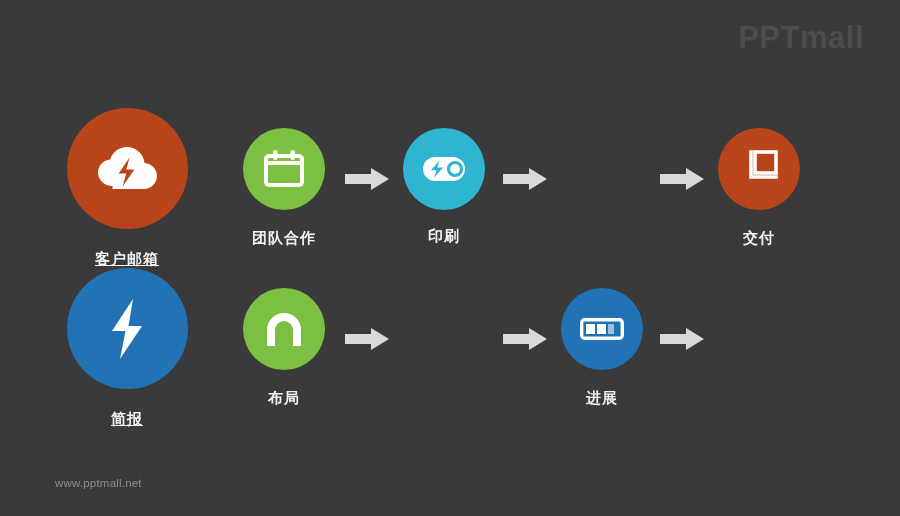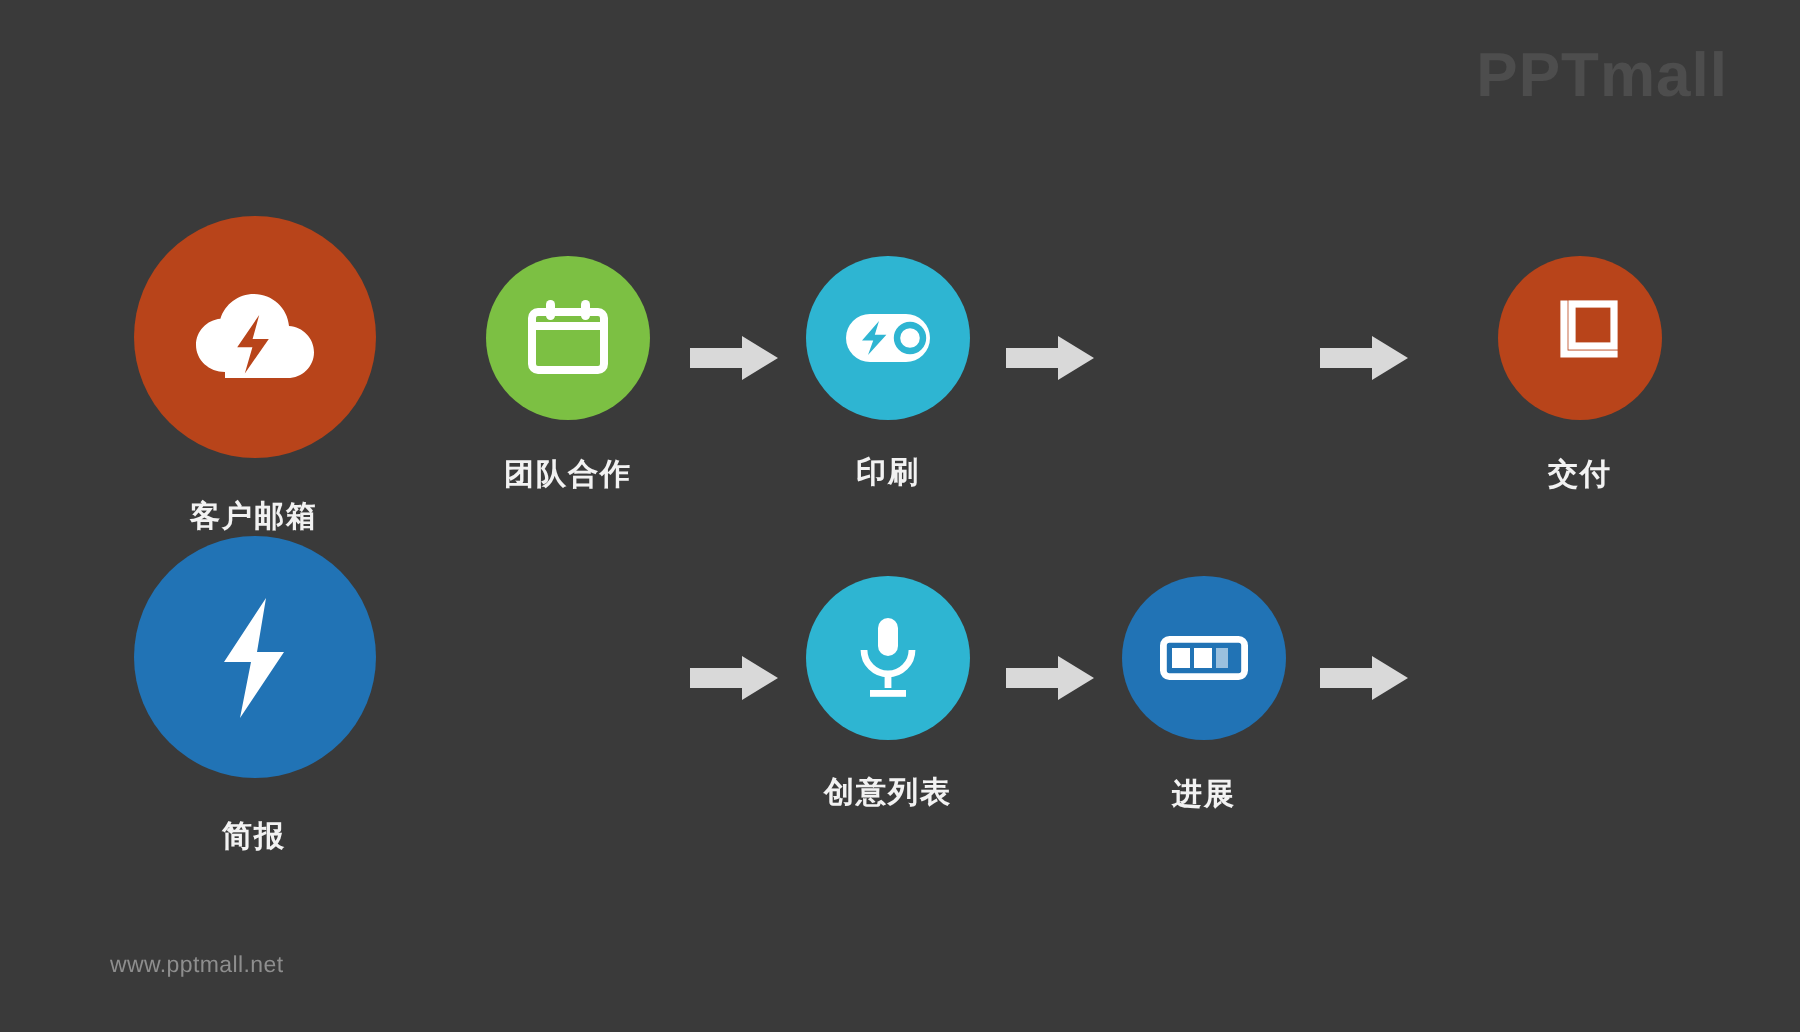--- a/index.html
+++ b/index.html
@@ -73,33 +73,33 @@
     font-size: 15px;
     font-weight: bold;
     letter-spacing: 1px;
     white-space: nowrap;
     line-height: 1;
   }
 
   
   .node.lead        { width: 200px; }
   .node.lead .circle{ width: 121px; height: 121px; }
-  .node.lead .node-label { margin-top: 22px; }
+  .node.lead .node-label { margin-top: 22px; text-decoration: underline; }
 
   
   .node.std         { width: 150px; }
   .node.std .circle { width: 82px;  height: 82px; }
   .node.std .node-label { margin-top: 20px; }
 
   
   .col-0 { left: 27px;  top: 0; }
   .col-1 { left: 209px; top: 20px; }
   .col-2 { left: 369px; top: 20px; font-family: Liberation Mono, monospace; }
   .col-3 { left: 527px; top: 20px; }
-  .col-4 { left: 715px; top: 20px; }
+  .col-4 { left: 684px; top: 20px; }
 
   
   .arrow {
     position: absolute;
     top: 60px;
     width: 44px;
     height: 22px;
   }
   .arr-0 { left: 345px; }
   .arr-1 { left: 503px; }
@@ -197,40 +197,39 @@
       </div>
       <div class="node-label">简报</div>
     </div>
 
     <div class="arrow arr-0">
       <svg width="44" height="22" viewBox="0 0 44 22">
         <path fill="#d9d9d9" d="M0 6h26V0l18 11-18 11v-6H0z"></path>
       </svg>
     </div>
 
+    <div class="node std col-1">
+      <div class="circle" style="background:#7cc043">
+        <span>
+          <svg width="38" height="38" viewBox="0 0 38 38">
+            <path fill="none" stroke="#ffffff" stroke-width="8" d="M6 33V20a13 13 0 0 1 26 0v13"></path>
+            <rect x="2" y="29" width="8" height="7" fill="#ffffff"></rect>
+            <rect x="28" y="29" width="8" height="7" fill="#ffffff"></rect>
+          </svg>
+        </span>
+      </div>
+      <div class="node-label">布局</div>
+    </div>
 
     <div class="arrow arr-1">
       <svg width="44" height="22" viewBox="0 0 44 22">
         <path fill="#d9d9d9" d="M0 6h26V0l18 11-18 11v-6H0z"></path>
       </svg>
     </div>
 
-    <div class="node std col-2">
-      <div class="circle" style="background:#2eb5d2">
-        <span>
-          <svg width="32" height="42" viewBox="0 0 32 42">
-            <rect x="11" y="1" width="10" height="19" rx="5" fill="#ffffff"></rect>
-            <path fill="none" stroke="#ffffff" stroke-width="3.4" d="M4 17a12 12 0 0 0 24 0"></path>
-            <rect x="14.3" y="28" width="3.4" height="8" fill="#ffffff"></rect>
-            <rect x="7" y="37" width="18" height="3.4" fill="#ffffff"></rect>
-          </svg>
-        </span>
-      </div>
-      <div class="node-label">创意列表</div>
-    </div>
 
     <div class="arrow arr-2">
       <svg width="44" height="22" viewBox="0 0 44 22">
         <path fill="#d9d9d9" d="M0 6h26V0l18 11-18 11v-6H0z"></path>
       </svg>
     </div>
 
     <div class="node std col-3">
       <div class="circle" style="background:#2173b5">
         <span>

